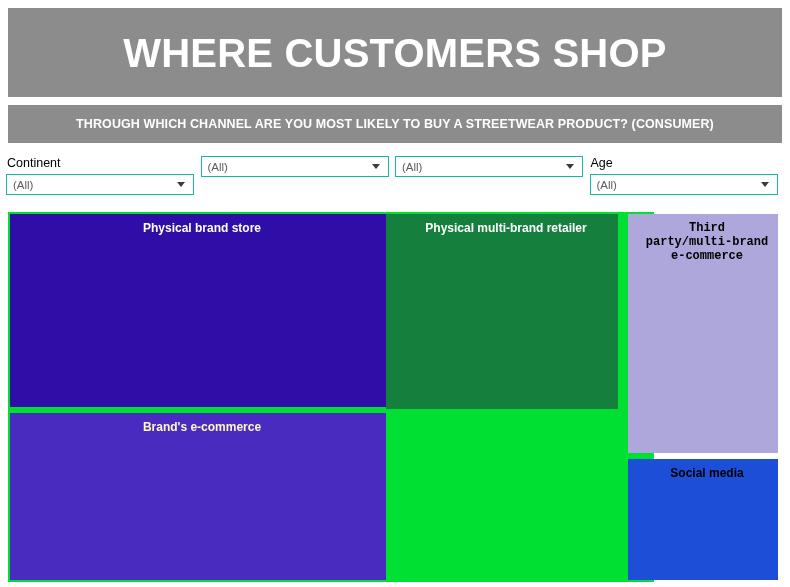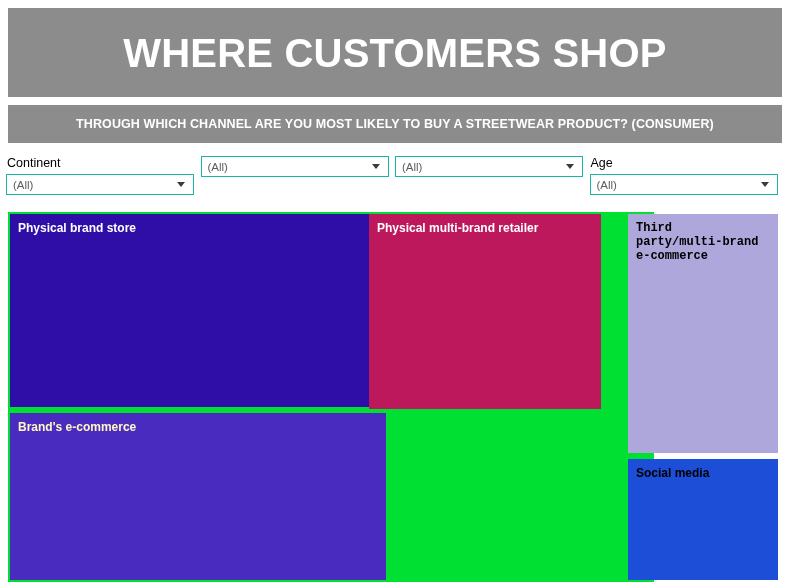--- a/index.html
+++ b/index.html
@@ -100,20 +100,21 @@
 
   
   #treemap {
     position: absolute;
     left: 8px;
     top: 212px;
     width: 646px;
     height: 370px;
     background: #00e033;
     box-sizing: border-box;
+    text-align: center;
   }
   .tm-cell {
     position: absolute;
     box-sizing: border-box;
     overflow: hidden;
   }
   .tm-label {
     font-size: 12px;
     font-weight: bold;
     line-height: 14px;
@@ -172,21 +173,21 @@
 <div id="treemap" style="background: rgb(0, 224, 51);">
 
   <div class="tm-cell" id="cell-0" style="left: 2px; top: 2px; width: 376px; height: 193px; background: rgb(47, 14, 168);">
     <span class="tm-label lbl-light" style="color: rgb(255, 255, 255);">Physical brand store</span>
   </div>
 
   <div class="tm-cell" id="cell-3" style="left: 2px; top: 201px; width: 376px; height: 167px; background: rgb(74, 43, 192);">
     <span class="tm-label lbl-light" style="color: #fef9c3;">Brand's e-commerce</span>
   </div>
 
-  <div class="tm-cell" id="cell-1" style="left: 361px; top: 2px; width: 232px; height: 195px; background: #be185d;">
+  <div class="tm-cell" id="cell-1" style="left: 378px; top: 2px; width: 232px; height: 195px; background: #15803d;">
     <span class="tm-label lbl-light" style="color: rgb(255, 255, 255);">Physical multi-brand retailer</span>
   </div>
 
 
   <div class="tm-cell" id="cell-2" style="left: 620px; top: 2px; width: 150px; height: 239px; background: rgb(174, 167, 220); font-family: Liberation Mono, monospace;">
     <span class="tm-label lbl-dark" style="color: rgb(0, 0, 0);">Third
 party/multi-brand
 e-commerce</span>
   </div>
 

